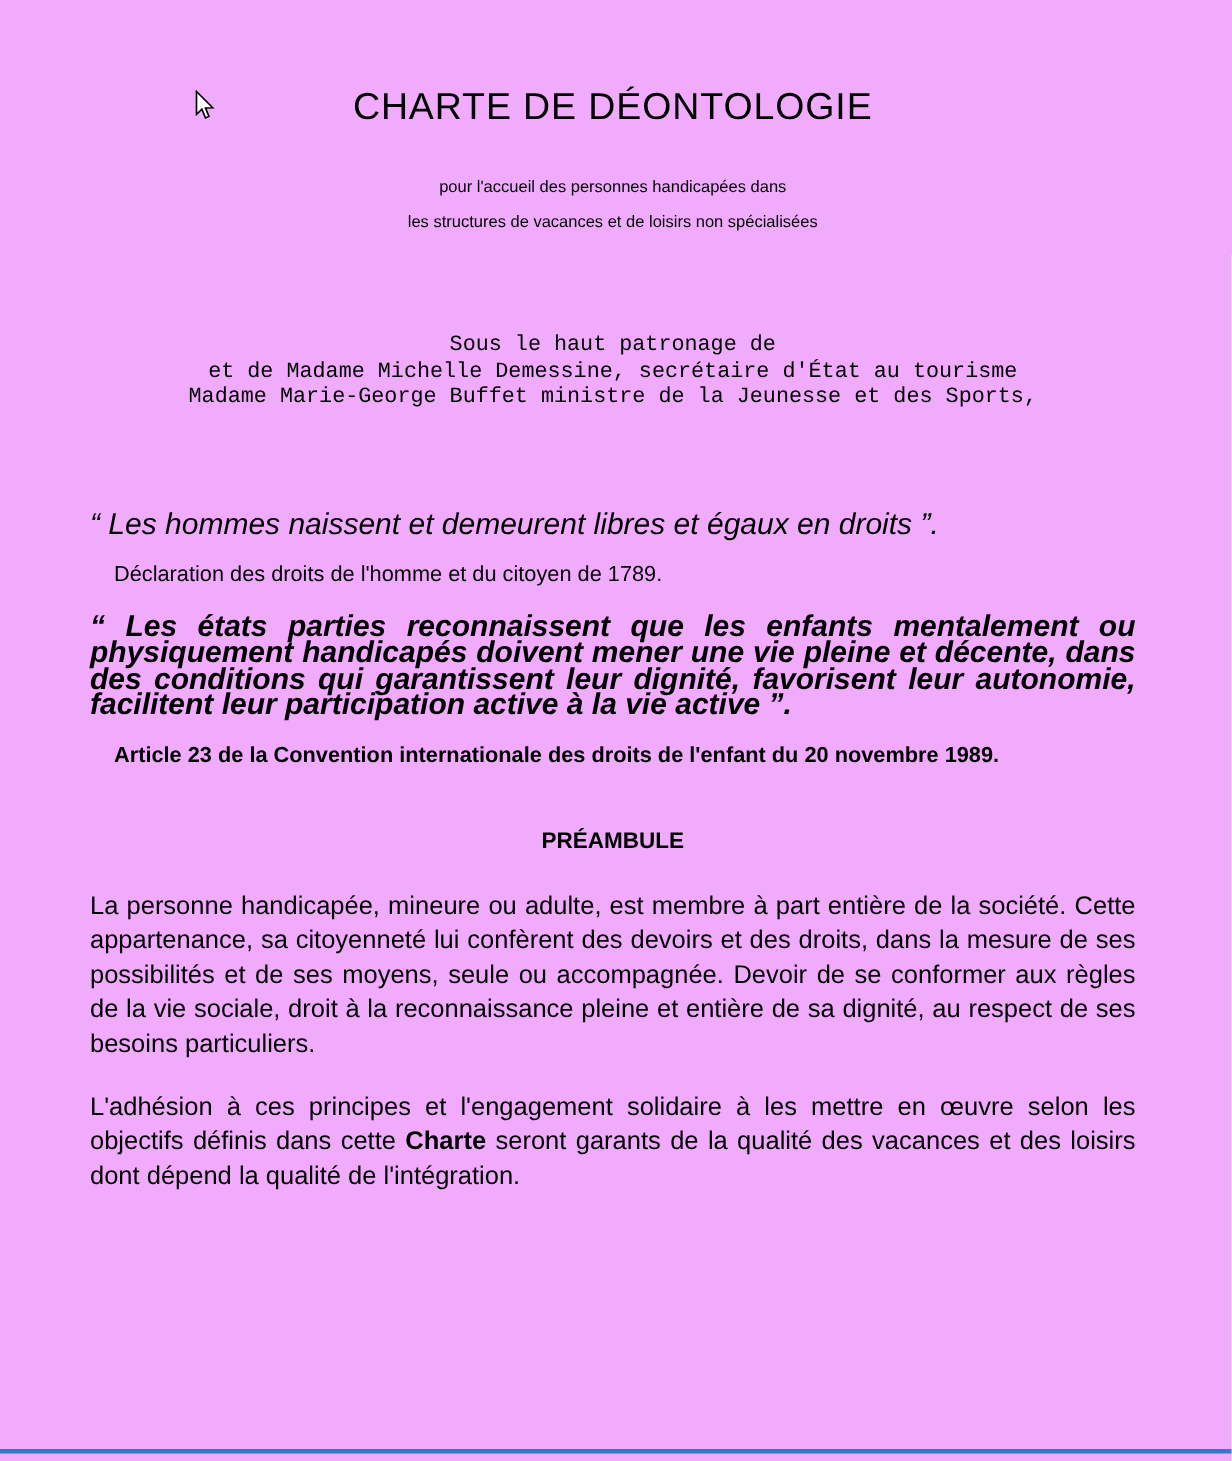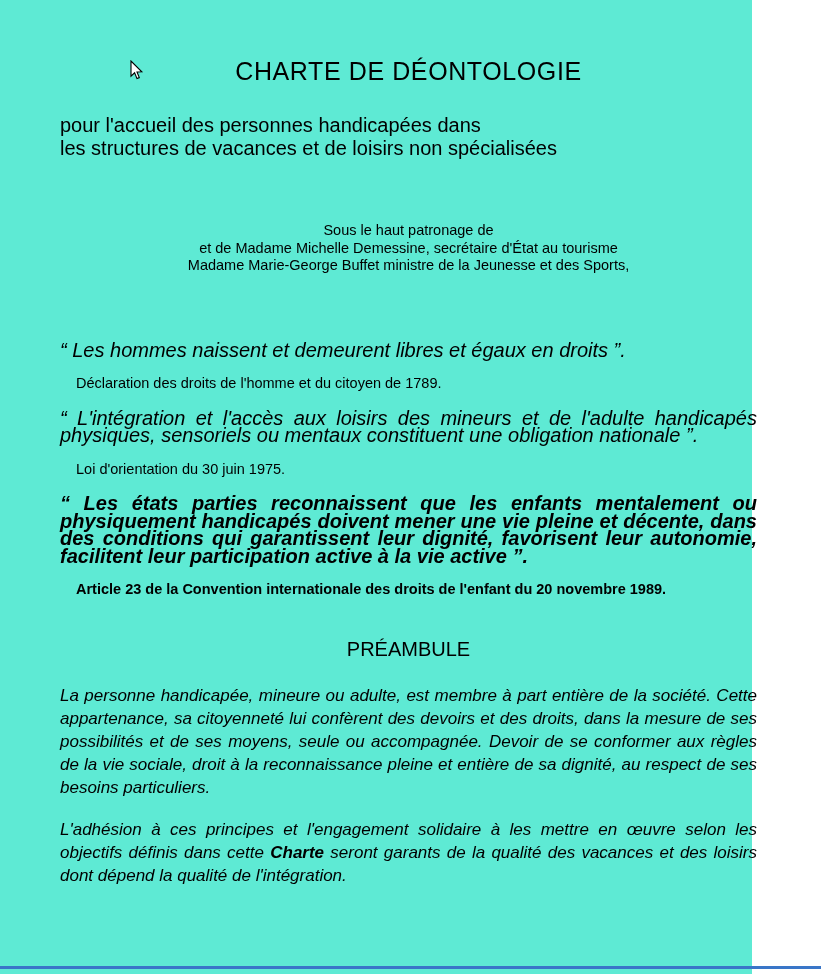--- a/index.html
+++ b/index.html
@@ -15,23 +15,23 @@
     overflow: hidden;
     font-family: "Liberation Sans", sans-serif;
     color: #000000;
     -webkit-font-smoothing: none;
   }
 
   .page {
     position: absolute;
     left: 0;
     top: 0;
-    width: 752px;
+    width: 821px;
     height: 974px;
-    background: #5eead4;
+    background: #f0abfc;
     box-sizing: border-box;
   }
 
   .content {
     position: absolute;
     left: 60px;
     top: 0;
     width: 697px;
   }
 
@@ -40,35 +40,36 @@
     text-align: center;
     font-size: 25px;
     letter-spacing: 0.6px;
     font-weight: 400;
     margin: 0;
     padding-top: 56px;
     line-height: 1.2;
   }
 
   .doc-subtitle {
-    text-align: left;
-    font-size: 20px;
+    text-align: center;
+    font-size: 11px;
     font-weight: 400;
     line-height: 23px;
     margin: 0;
     padding-top: 28px;
   }
 
   
   .patronage {
     text-align: center;
     font-size: 14.5px;
     line-height: 17.5px;
     margin: 0;
     padding-top: 62px;
+    font-family: Liberation Mono, monospace;
   }
 
   
   .quotes {
     padding-top: 67px;
   }
   .quote-group {
     margin-bottom: 17px;
   }
   .quote-group:last-child {
@@ -85,34 +86,33 @@
   .quote-source {
     font-size: 14.5px;
     line-height: 17.5px;
     margin: 16px;
     text-align: left;
   }
 
   
   .section-heading {
     text-align: center;
-    font-size: 20px;
-    font-weight: normal;
+    font-size: 15px;
+    font-weight: bold;
     margin: 0;
     padding-top: 23px;
     padding-bottom: 4px;
   }
 
   .body-par {
     font-size: 17px;
     line-height: 23px;
     text-align: justify;
     margin: 0;
     padding-top: 19px;
-    font-style: italic;
   }
   .body-par b {
     font-weight: bold;
   }
 
   
   .bottom-bar {
     position: absolute;
     left: 0;
     top: 966px;
@@ -151,24 +151,20 @@
       <div>Madame Marie-George Buffet ministre de la Jeunesse et des Sports,</div>
     </div>
 
     <div class="quotes">
 
       <div class="quote-group">
         <p class="quote-text">“ Les hommes naissent et demeurent libres et égaux en droits ”.</p>
         <p class="quote-source">Déclaration des droits de l'homme et du citoyen de 1789.</p>
       </div>
 
-      <div class="quote-group">
-        <p class="quote-text">“ L'intégration et l'accès aux loisirs des mineurs et de l'adulte handicapés physiques, sensoriels ou mentaux constituent une obligation nationale ”.</p>
-        <p class="quote-source">Loi d'orientation du 30 juin 1975.</p>
-      </div>
 
       <div class="quote-group">
         <p class="quote-text">“ Les états parties reconnaissent que les enfants mentalement ou physiquement handicapés doivent mener une vie pleine et décente, dans des conditions qui garantissent leur dignité, favorisent leur autonomie, facilitent leur participation active à la vie active ”.</p>
         <p class="quote-source">Article 23 de la Convention internationale des droits de l'enfant du 20 novembre 1989.</p>
       </div>
 
     </div>
 
     <h2 class="section-heading">PRÉAMBULE</h2>
 

